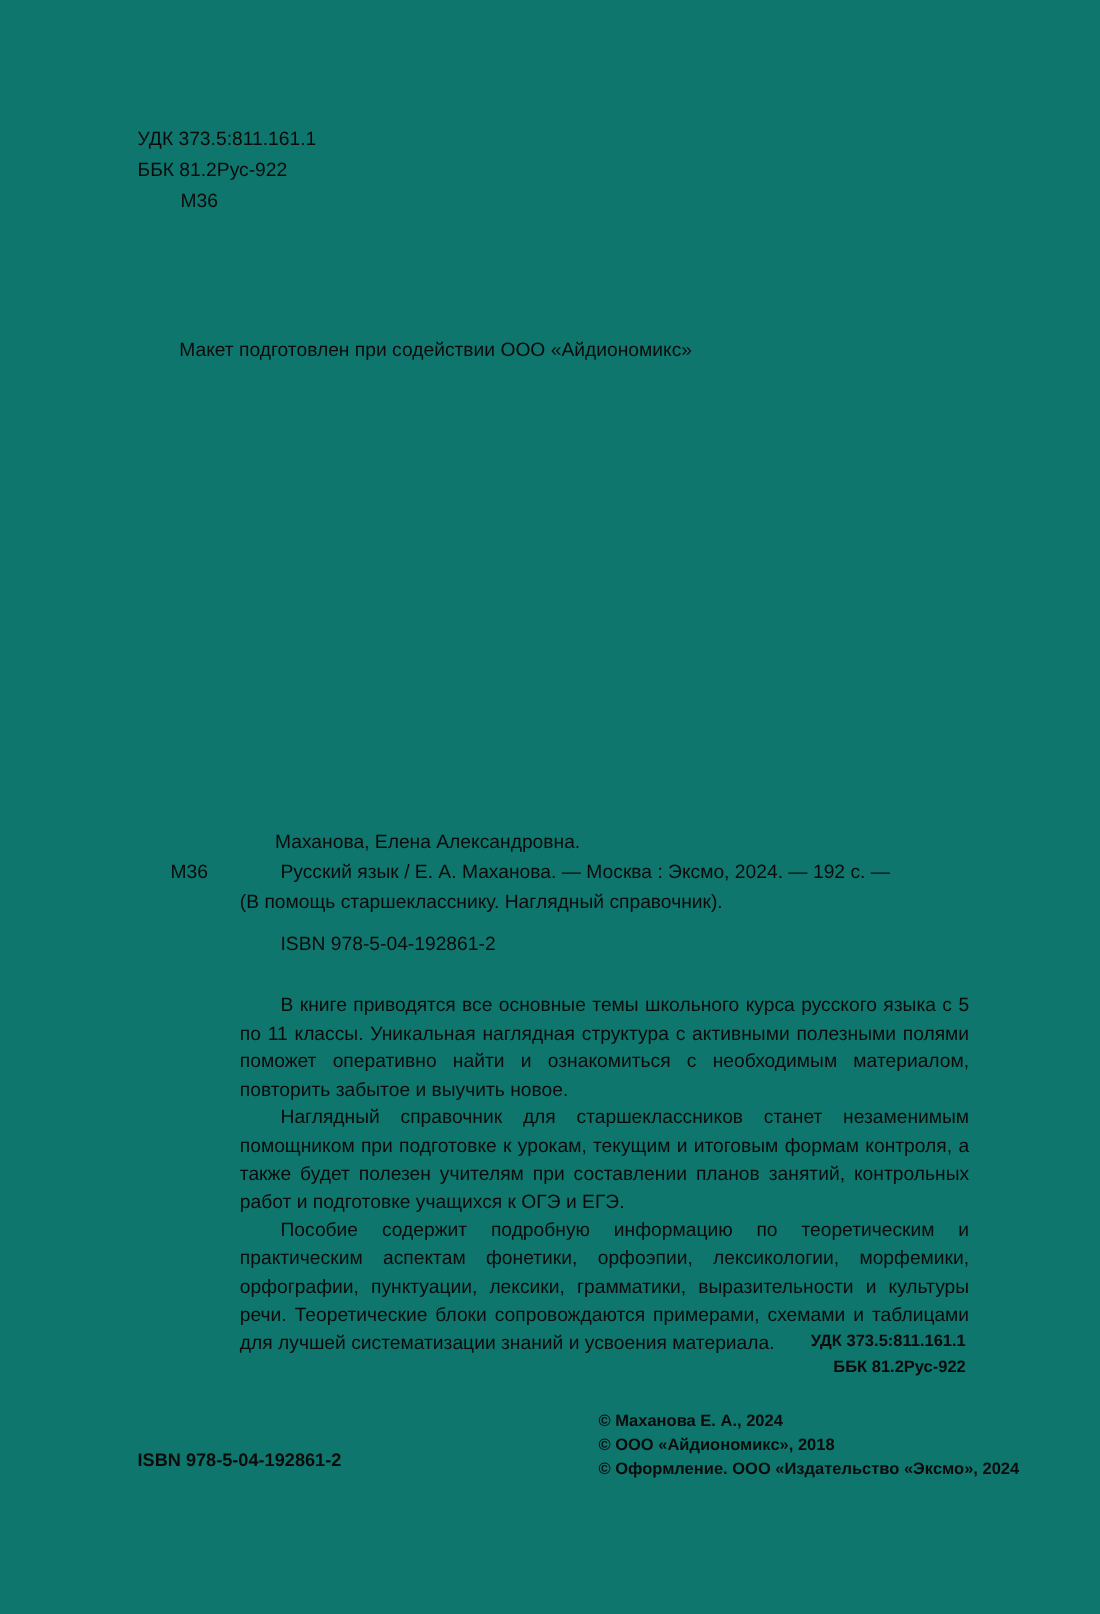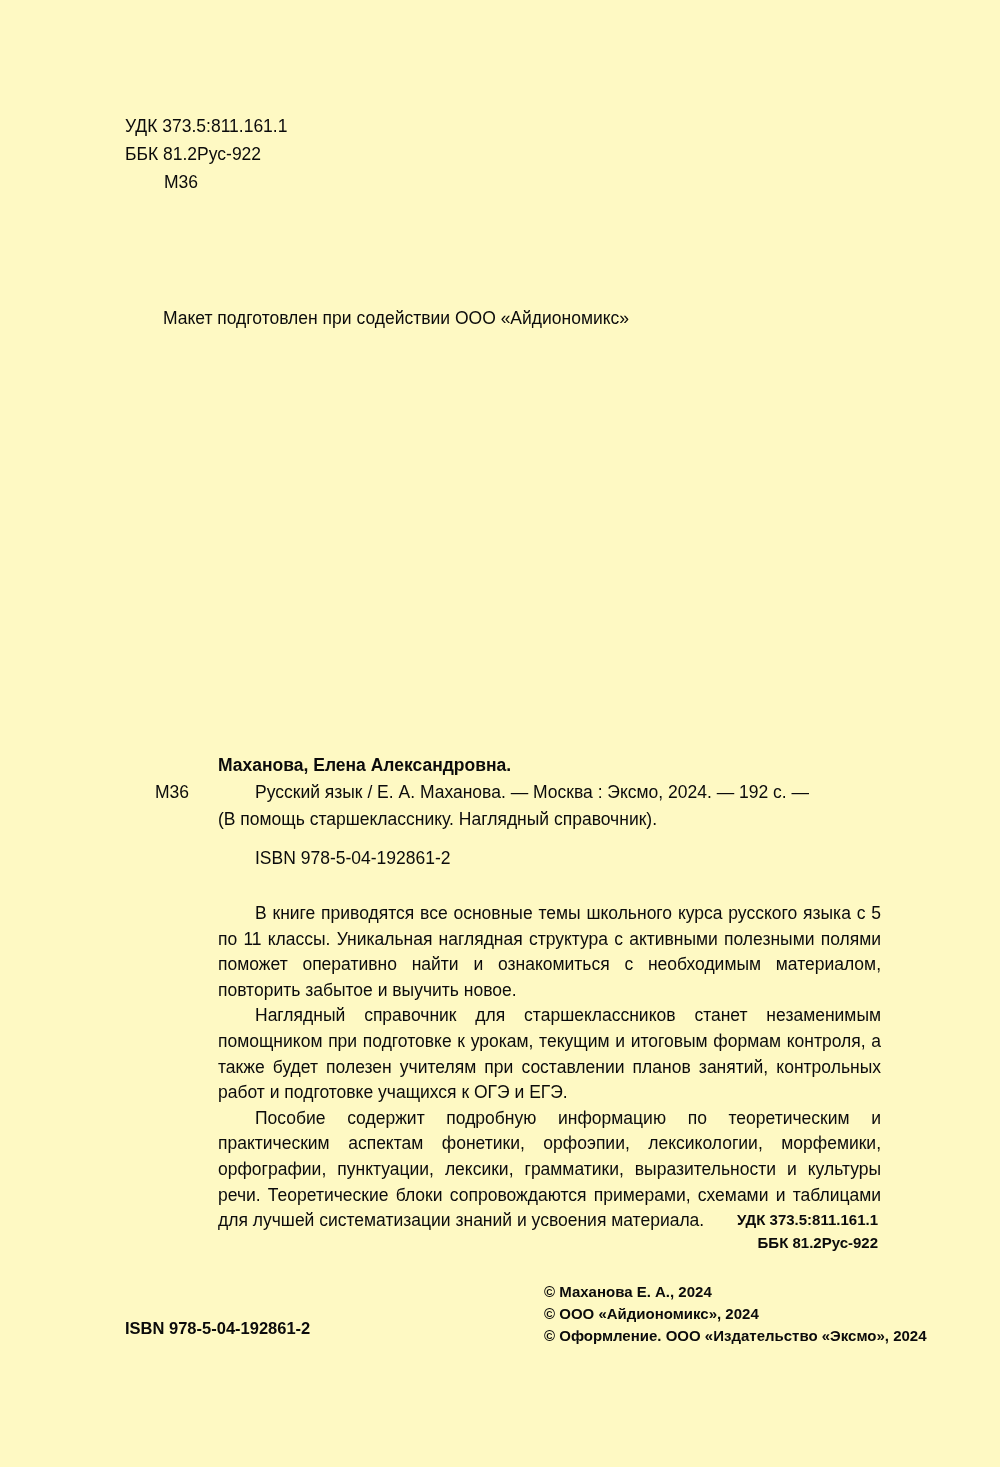--- a/index.html
+++ b/index.html
@@ -8,21 +8,21 @@
     width: 1000px;
     height: 1467px;
     position: relative;
     font-family: "Liberation Sans", sans-serif;
     color: #0b0b0b;
     -webkit-font-smoothing: antialiased;
   }
   .page {
     position: absolute;
     inset: 0;
-    background: #fef9c3;
+    background: #0f766e;
     overflow: hidden;
   }
 
   
   .top-codes {
     position: absolute;
     left: 125px;
     top: 112px;
     font-size: 17.5px;
     line-height: 28px;
@@ -48,21 +48,21 @@
     width: 663px;
     font-size: 17.5px;
     line-height: 27px;
   }
   .catalog .code-m36 {
     position: absolute;
     left: -63px;
     top: 27px;
     white-space: nowrap;
   }
-  .catalog .author { font-weight: bold; }
+  .catalog .author { font-weight: normal; margin-left: 32px; }
   .catalog .bib1 { padding-left: 37px; }
   .catalog .isbn-line { margin-top: 12px; padding-left: 37px; }
 
   
   .annotation { margin-top: 29px; }
   .annotation p {
     text-align: justify;
     text-indent: 37px;
     font-size: 17.5px;
     line-height: 25.6px;
@@ -128,19 +128,19 @@
     </div>
   </div>
 
   <div class="bottom-codes">
     <div>УДК 373.5:811.161.1</div>
     <div>ББК 81.2Рус-922</div>
   </div>
 
   <div class="copyright">
     <div>© Маханова Е. А., 2024</div>
-    <div>© ООО «Айдиономикс», 2024</div>
+    <div>© ООО «Айдиономикс», 2018</div>
     <div>© Оформление. ООО «Издательство «Эксмо», 2024</div>
   </div>
 
   <div class="bottom-isbn">ISBN 978-5-04-192861-2</div>
 
 </div>
 
 </body></html>

